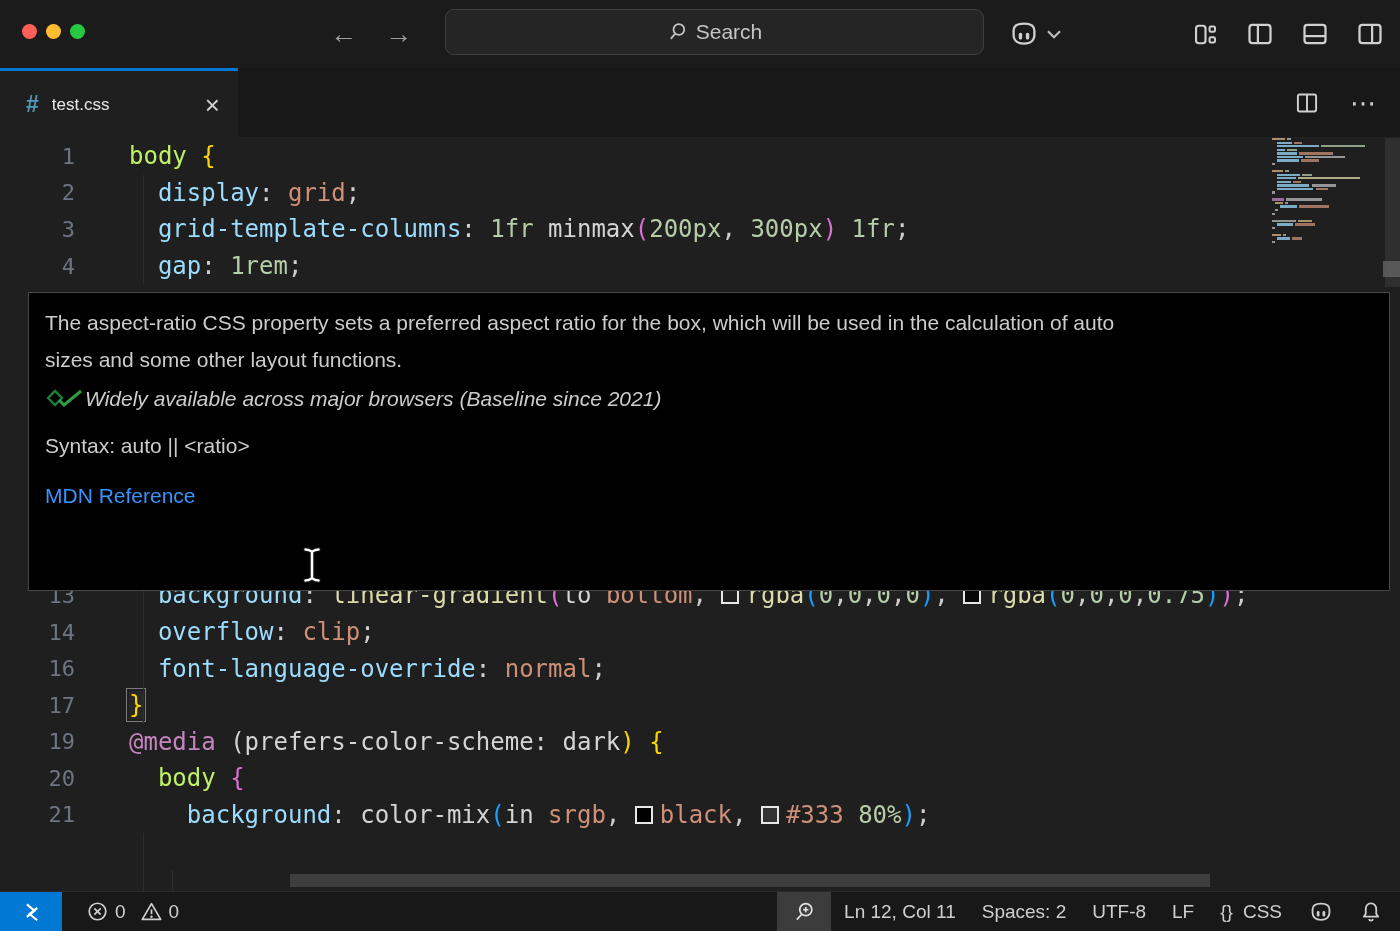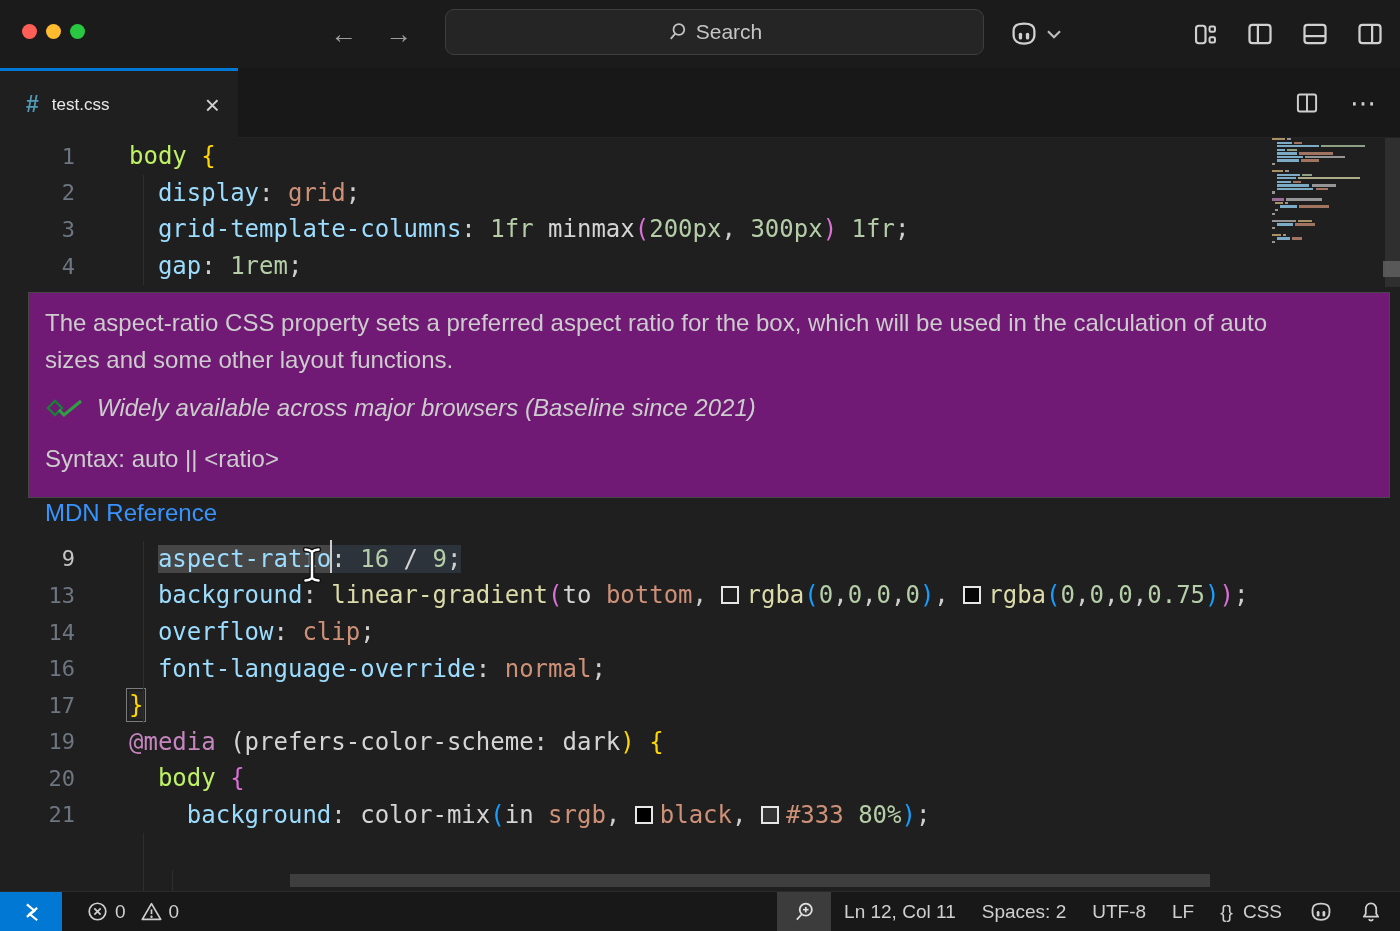--- a/index.html
+++ b/index.html
@@ -42,24 +42,24 @@
   .caret::after{content:"";position:absolute;left:-1px;top:-27px;width:2px;height:33px;background:#cdcdcd;}
   .guide{position:absolute;width:1px;background:#2e2e2e;}
   
   #minimap{position:absolute;left:1272px;top:0;width:110px;height:400px;}
   #minimap .mrow{position:absolute;height:2.4px;left:0;right:0;}
   #minimap .mseg{position:absolute;height:2.4px;opacity:.75;}
   .vthumb{position:absolute;left:1385px;top:0;width:15px;height:149px;background:rgba(121,121,121,.18);}
   .vsquare{position:absolute;left:1383px;top:123px;width:17px;height:16px;background:#5f5f5f;opacity:.85;}
   .hthumb{position:absolute;left:290px;top:736px;width:920px;height:13px;background:rgba(121,121,121,.35);}
   
-  #hover{position:absolute;left:28px;top:154px;width:1362px;height:206px;background:#701a75;
-    border:1px solid #474747;box-sizing:border-box;z-index:10;padding:11px 16px;color:#cccccc;font-size:24px;}
+  #hover{position:absolute;left:28px;top:154px;width:1362px;height:299px;background:#000000;
+    border:1px solid #474747;box-sizing:border-box;z-index:10;padding:11px 16px;color:#cccccc;font-size:21px;}
   #hover .desc{white-space:pre-line;line-height:37px;}
-  #hover .baseline-row{margin-top:16px;display:flex;align-items:center;gap:12px;font-style:italic;}
+  #hover .baseline-row{margin-top:9px;display:flex;align-items:flex-start;gap:0;font-style:italic;}
   #hover .syntax{margin-top:23px;}
   #hover .mdn{margin-top:26px;color:#3794FF;cursor:pointer;}
   #ibeam{position:absolute;left:301px;top:409px;z-index:20;}
   
   #statusbar{position:absolute;left:0;bottom:0;width:1400px;height:40px;background:#181818;
     border-top:1px solid #2a2a2a;box-sizing:border-box;display:flex;align-items:center;color:#cfcfcf;font-size:19px;}
   #remote{width:62px;height:100%;background:#0078d4;display:flex;align-items:center;justify-content:center;}
   .sb-item{display:flex;align-items:center;gap:7px;padding:0 13px;height:100%;}
   #problems{margin-left:12px;gap:7px;}
   #problems .num{margin-right:8px;}

